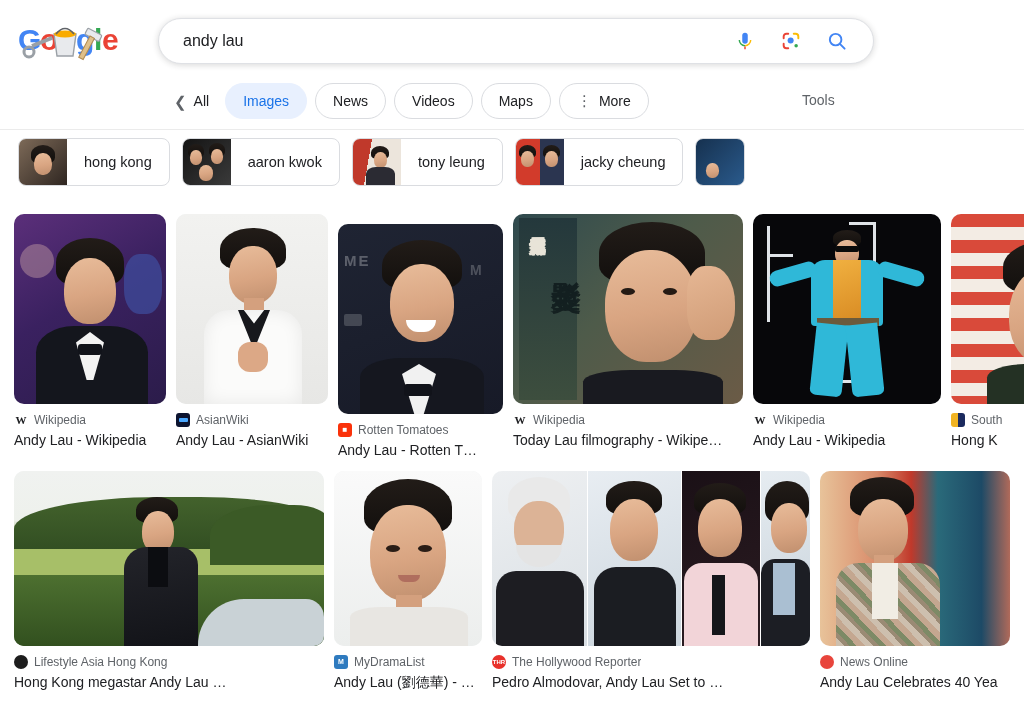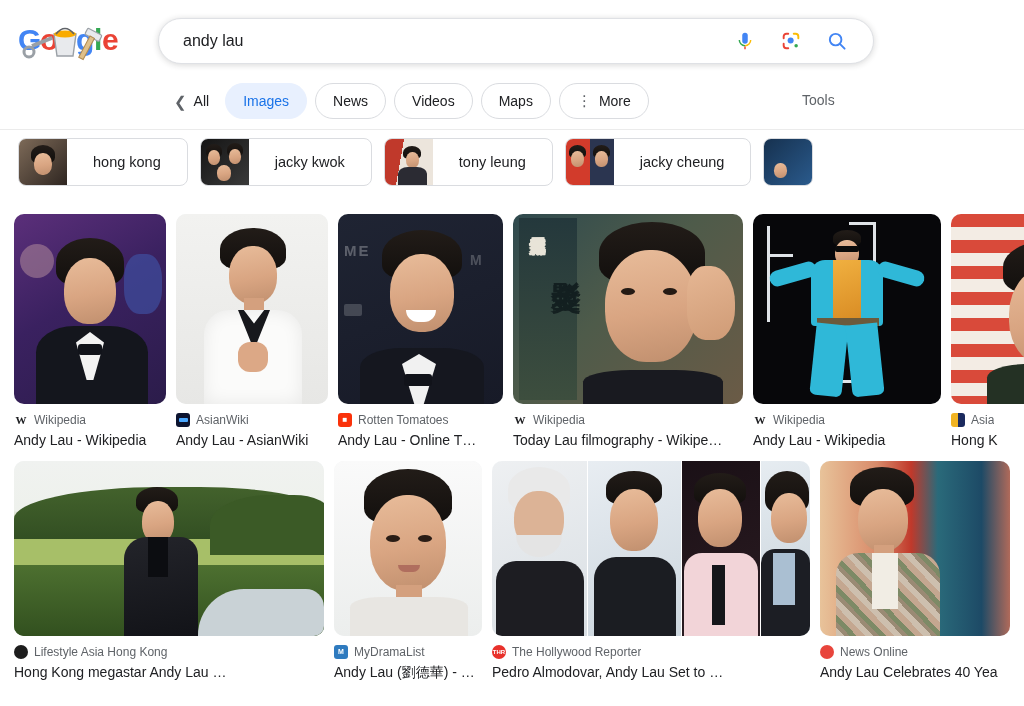--- a/index.html
+++ b/index.html
@@ -108,21 +108,21 @@
     border: 1px solid #dadce0;
     border-radius: 8px;
     display: flex;
     align-items: center;
     overflow: hidden;
     background: #fff;
     cursor: pointer;
   }
   .rel-thumb { width: 48px; height: 46px; flex: 0 0 auto; }
   .rel-label {
-    padding: 0 26px;
+    padding: 0 17px;
     font-size: 14.5px;
     color: #202124;
     white-space: nowrap;
   }
 
   
   .grid {
     position: relative;
     padding: 12px 0 0 14px;
   }
@@ -283,21 +283,21 @@
     <div class="rel-chip">
       <span class="rel-thumb">
         <span class="ph" style="display:block;background:linear-gradient(135deg,#141414,#3a3a3a);">
           <span class="hair" style="left:5px;top:5px;width:16px;height:13px;"></span>
           <span class="face" style="left:7px;top:11px;width:12px;height:15px;"></span>
           <span class="hair" style="left:26px;top:4px;width:16px;height:13px;"></span>
           <span class="face" style="left:28px;top:10px;width:12px;height:15px;"></span>
           <span class="face" style="left:16px;top:26px;width:14px;height:16px;"></span>
         </span>
       </span>
-      <span class="rel-label">jacky kwok</span>
+      <span class="rel-label">aaron kwok</span>
     </div>
 
     <div class="rel-chip">
       <span class="rel-thumb">
         <span class="ph" style="display:block;background:linear-gradient(100deg,#c0392b 0%,#c0392b 34%,#ece5dc 34%,#ece5dc 100%);">
           <span class="hair" style="left:18px;top:7px;width:18px;height:13px;"></span>
           <span class="face" style="left:21px;top:13px;width:13px;height:16px;"></span>
           <span class="body" style="left:13px;top:28px;width:29px;height:20px;background:#2b2b33;"></span>
         </span>
       </span>
@@ -372,39 +372,39 @@
           <span class="favicon" style="background:#0d1430;">
             <span style="display:block;width:9px;height:4px;background:#4aa8ff;border-radius:1px;"></span>
           </span>
           <span class="src-name">AsianWiki</span>
         </div>
         <div class="title" style="width:152px;">Andy Lau - AsianWiki</div>
       </div>
     </div>
 
     <div class="card">
-      <div class="thumb" style="width:165px;height:190px;">
+      <div class="thumb" style="width:165px;height:190px;margin-top:10px;">
         <div class="ph" style="background:linear-gradient(160deg,#1f2433 0%,#171a27 100%);">
           <div style="position:absolute;left:6px;top:28px;font:bold 15px 'Liberation Sans',sans-serif;color:rgba(255,255,255,.28);letter-spacing:2px;">ME</div>
           <div style="position:absolute;left:132px;top:38px;font:bold 14px 'Liberation Sans',sans-serif;color:rgba(255,255,255,.22);">M</div>
           <div style="position:absolute;left:6px;top:90px;width:18px;height:12px;background:rgba(255,255,255,.18);border-radius:2px;"></div>
           <div class="hair" style="left:44px;top:16px;width:80px;height:50px;"></div>
           <div class="face" style="left:52px;top:40px;width:64px;height:78px;"></div>
           <div style="position:absolute;left:68px;top:96px;width:30px;height:12px;border-radius:0 0 14px 14px;background:#fff;"></div>
           <div class="body" style="left:22px;top:134px;width:124px;height:56px;background:#15171f;"></div>
           <div style="position:absolute;left:64px;top:140px;width:34px;height:50px;background:#f1f1f1;clip-path:polygon(50% 0,100% 20%,64% 100%,36% 100%,0 20%);"></div>
           <div style="position:absolute;left:66px;top:160px;width:28px;height:12px;background:#11131a;border-radius:3px;"></div>
         </div>
       </div>
       <div class="meta">
         <div class="src">
           <span class="favicon" style="background:#fa320a;font-size:8px;">■</span>
           <span class="src-name">Rotten Tomatoes</span>
         </div>
-        <div class="title" style="width:165px;">Andy Lau - Online T…</div>
+        <div class="title" style="width:165px;">Andy Lau - Rotten T…</div>
       </div>
     </div>
 
     <div class="card">
       <div class="thumb" style="width:230px;height:190px;">
         <div class="ph" style="background:linear-gradient(135deg,#2f4a4e 0%,#4e5b4a 45%,#6b5b46 100%);">
           <div style="position:absolute;left:6px;top:4px;width:58px;height:182px;background:linear-gradient(180deg,#24383c,#3d4e3e);"></div>
           <div style="position:absolute;left:14px;top:10px;font:bold 17px 'DejaVu Sans',sans-serif;color:#e8e4d8;line-height:22px;writing-mode:vertical-rl;">第廿九屆香港電影</div>
           <div style="position:absolute;left:34px;top:44px;font:bold 30px 'DejaVu Sans',sans-serif;color:#0f1a1c;line-height:38px;writing-mode:vertical-rl;opacity:.85;">金影獎</div>
           <div class="hair" style="left:86px;top:8px;width:106px;height:62px;"></div>
@@ -458,21 +458,21 @@
       <div class="thumb" style="width:150px;height:190px;">
         <div class="ph" style="background:repeating-linear-gradient(180deg,#d94a3a 0px,#d94a3a 13px,#f3ece4 13px,#f3ece4 26px);">
           <div class="hair" style="left:52px;top:26px;width:96px;height:54px;"></div>
           <div class="face" style="left:58px;top:50px;width:92px;height:104px;"></div>
           <div class="body" style="left:36px;top:150px;width:120px;height:40px;background:#243124;"></div>
         </div>
       </div>
       <div class="meta">
         <div class="src">
           <span class="favicon" style="background:linear-gradient(90deg,#f0b323 50%,#1b2a5e 50%);"></span>
-          <span class="src-name">Asia</span>
+          <span class="src-name">South</span>
         </div>
         <div class="title" style="width:150px;">Hong K</div>
       </div>
     </div>
 
   </div>
 
   <div class="row">
 
     <div class="card">

